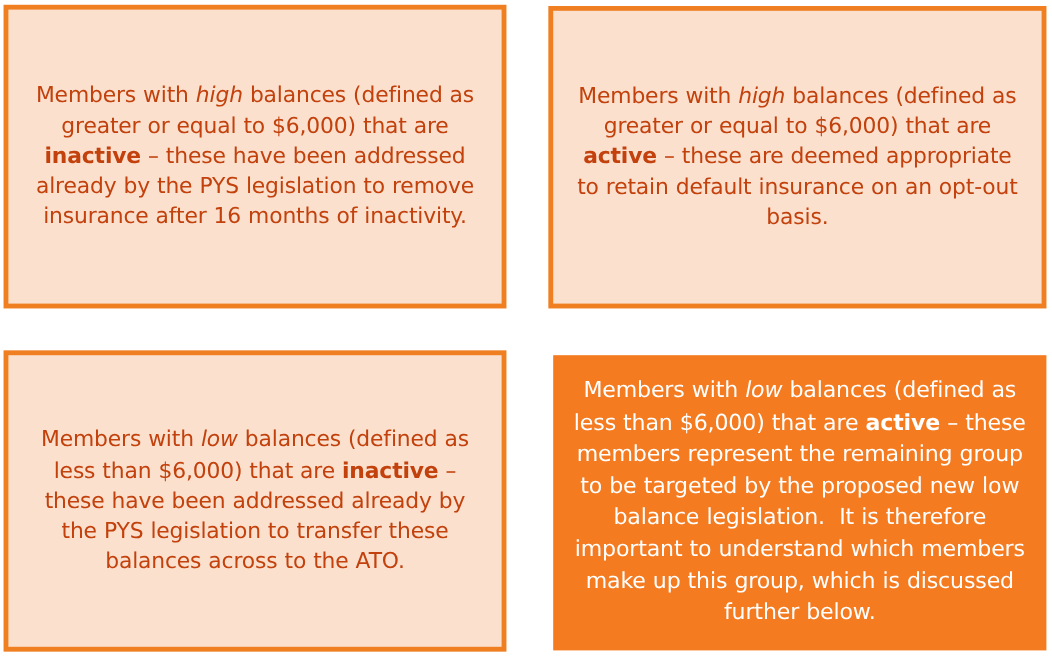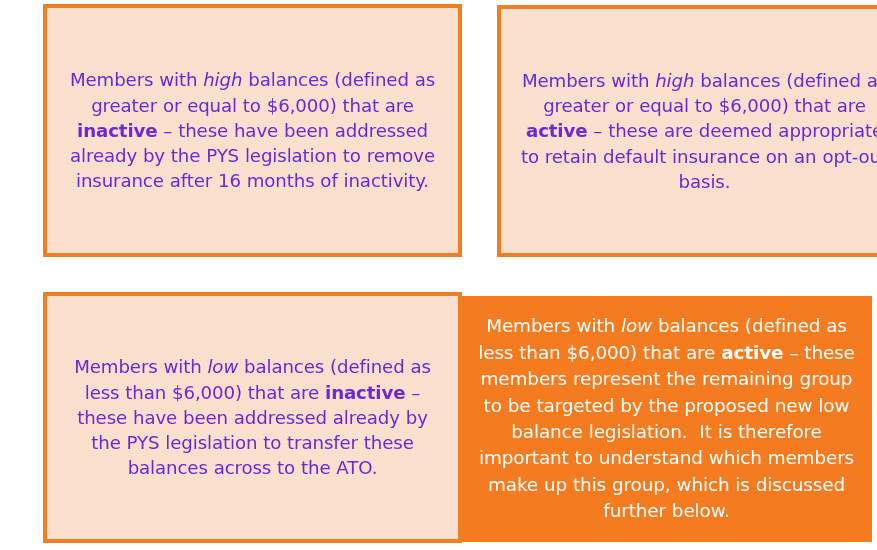--- a/index.html
+++ b/index.html
@@ -35,22 +35,21 @@
     font-size: 18.2px;
     line-height: 25.2px;
     letter-spacing: -0.12px;
     word-spacing: 0.2px;
     white-space: pre-wrap;
   }
   
   .variant-outlined {
     background: #FBE0CE;
     border: 4px solid #F07F22;
-    color: #6d28d9;
-    margin-left: 40px;
+    color: #c2410c;
   }
   
   .variant-filled {
     background: #F47B20;
     border: 0 solid #F47B20;
     color: #FFFFFF;
   }
   .variant-filled .box-text {
     font-size: 18.4px;
     line-height: 26.4px;

